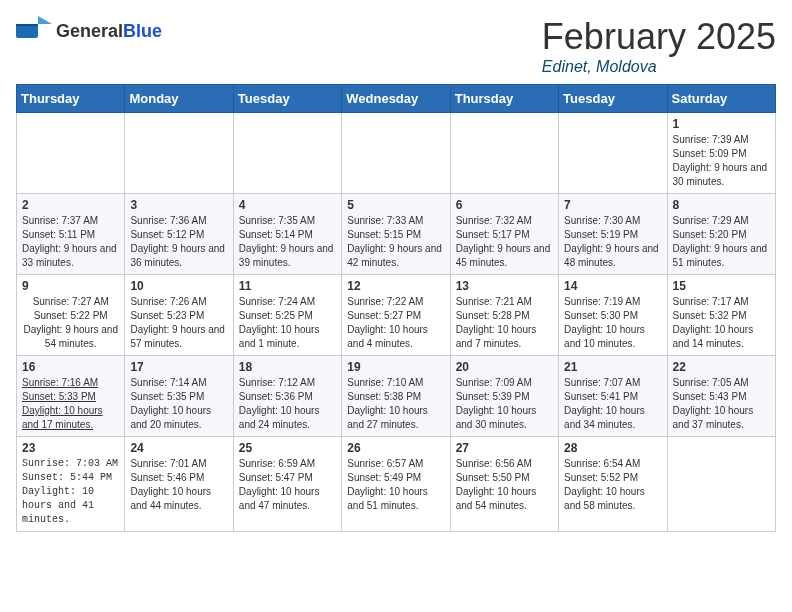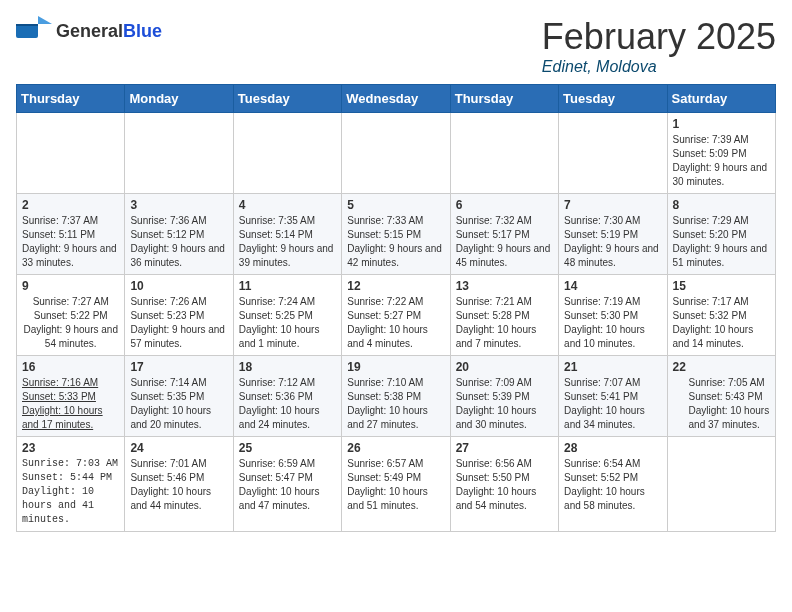--- a/index.html
+++ b/index.html
@@ -237,21 +237,21 @@
 Daylight: 10 hours and 30 minutes.</div>
         </td>
         <td>
           <span class="day-num">21</span>
           <div class="day-info" style="white-space: pre-line;">Sunrise: 7:07 AM
 Sunset: 5:41 PM
 Daylight: 10 hours and 34 minutes.</div>
         </td>
         <td>
           <span class="day-num">22</span>
-          <div class="day-info" style="white-space: pre-line; margin-left: 16px;">Sunrise: 7:05 AM
+          <div class="day-info" style="white-space: pre-line;">Sunrise: 7:05 AM
 Sunset: 5:43 PM
 Daylight: 10 hours and 37 minutes.</div>
         </td>
       </tr>
       <tr>
         <td>
           <span class="day-num">23</span>
           <div class="day-info" style="white-space: pre-line; font-family: Liberation Mono, monospace;">Sunrise: 7:03 AM
 Sunset: 5:44 PM
 Daylight: 10 hours and 41 minutes.</div>

